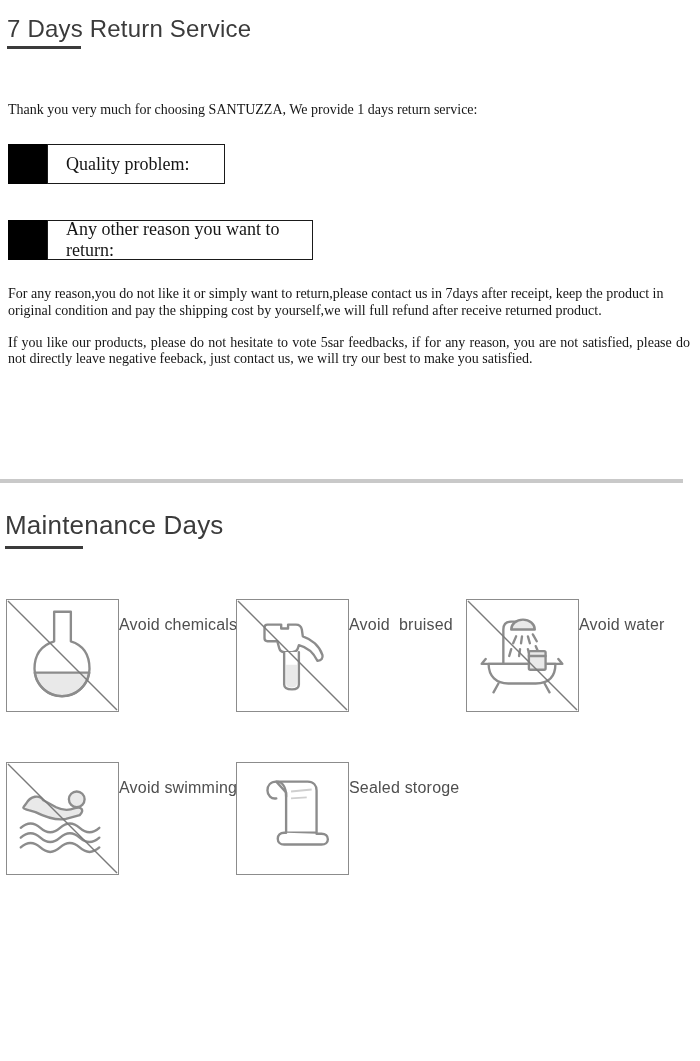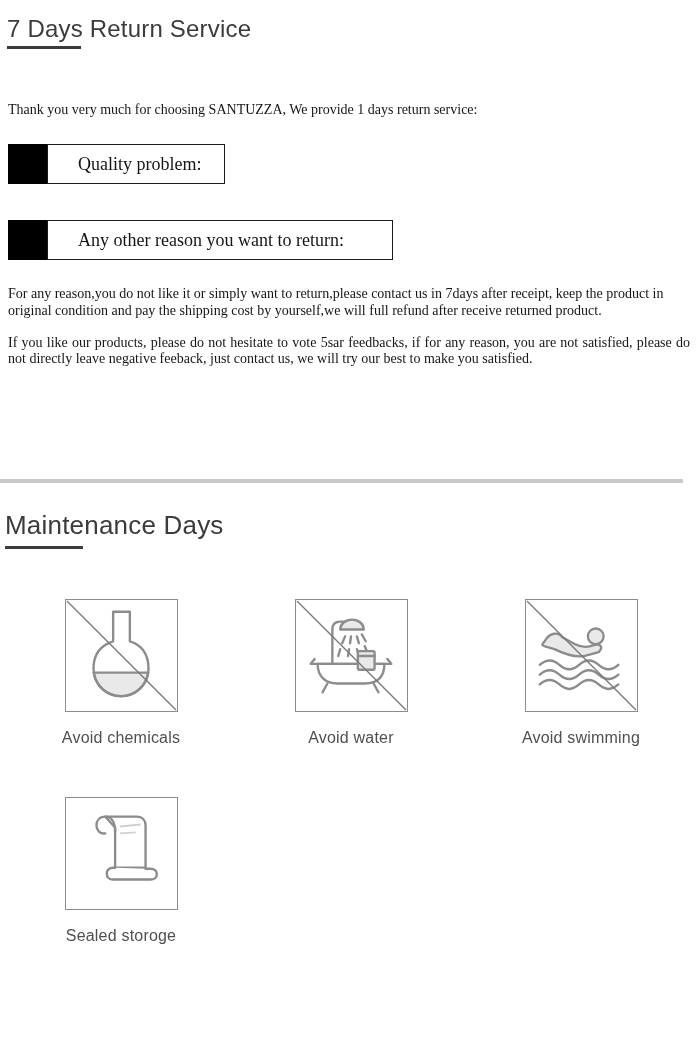--- a/index.html
+++ b/index.html
@@ -35,39 +35,39 @@
 
   
   .label-row { display: flex; align-items: stretch; margin-left: 8px; height: 40px; }
   .row-quality { margin-top: 26px; }
   .row-other   { margin-top: 36px; }
   .black-square { width: 39px; height: 40px; background: #000; flex: 0 0 auto; }
   .label-box {
     border: 1px solid #1a1a1a;
     display: flex;
     align-items: center;
-    padding-left: 30px;
+    padding-left: 18px;
     font-size: 18px;
     background: #fff;
   }
   .box-quality { width: 178px; }
-  .box-other   { width: 346px; }
+  .box-other   { width: 266px; }
 
   
   .divider { height: 4px; background: #c9c9c9; width: 683px; margin-top: 112px; }
 
   
   .tips-grid {
     display: grid;
     grid-template-columns: 230px 230px 230px;
     padding-left: 6px;
     margin-top: 50px;
     row-gap: 50px;
   }
-  .tip { display: flex; flex-direction: column; align-items: center; }
+  .tip { display: flex; align-items: flex-start; }
   .tile-box {
     width: 113px; height: 113px;
     border: 1px solid #8c8c8c;
     background: #fff;
   }
   .tile-box svg { display: block; width: 111px; height: 111px; }
   .tip-label {
     margin-top: 17px;
     font-size: 16px;
     color: #4f4f4f;
@@ -118,20 +118,31 @@
       <div class="tile-box">
         <svg viewBox="0 0 113 113">
           <path class="ic ic-fill" d="M28.3,74 A28,28 0 0 0 83.7,74 Z"></path>
           <path class="ic" d="M48,12 L65,12 L65,42 C78,46 84,56 84,70 A28,28 0 1 1 28,70 C28,56 35,46 48,42 Z"></path>
           <line class="slash" x1="1" y1="1" x2="112" y2="112"></line>
         </svg>
       </div>
       <div class="tip-label">Avoid chemicals</div>
     </div>
 
+    <div class="tip">
+      <div class="tile-box">
+        <svg viewBox="0 0 113 113">
+          <path class="ic ic-white" d="M31,25 L45,25 L45,29 L52,29 L52,25 L60,25 Q65,25 66,30 L67,37 C76,40 84,47 87,56 Q88,61 82,62 C78,54 71,48 63,46 L62,49 Q61,53 56,53 L48,53 Q44,53 43,49 L41,42 L31,42 Q28,42 28,39 L28,28 Q28,25 31,25 Z"></path>
+          <path class="ic ic-white" d="M48,53 L48,86 Q48,91 56,91 Q63,91 63,86 L63,53"></path>
+          <path class="ic-fill" d="M50,66 L61,66 L61,85 Q61,89 55.5,89 Q50,89 50,85 Z"></path>
+          <line class="slash" x1="1" y1="1" x2="112" y2="112"></line>
+        </svg>
+      </div>
+      <div class="tip-label">Avoid  bruised</div>
+    </div>
 
     <div class="tip">
       <div class="tile-box">
         <svg viewBox="0 0 113 113">
           <path class="ic" d="M37,64 L37,30 Q37,22 45,22 L52,22"></path>
           <path class="ic ic-fill" d="M45,30 A12,10 0 0 1 69,30 Z"></path>
           <g class="ic" stroke-width="1.8">
             <line x1="50" y1="37" x2="47" y2="44"></line>
               <line x1="56" y1="37" x2="55" y2="44"></line>
             <line x1="62" y1="37" x2="64" y2="44"></line>

